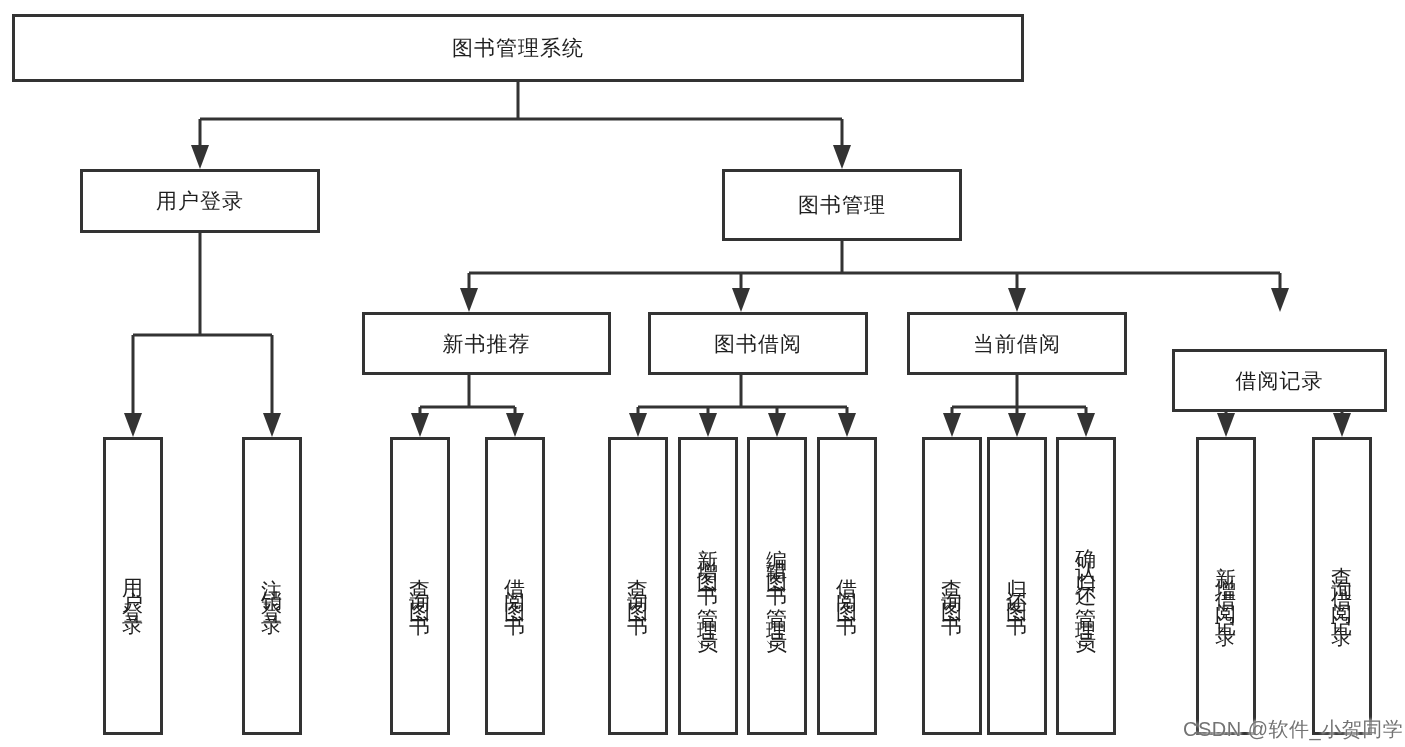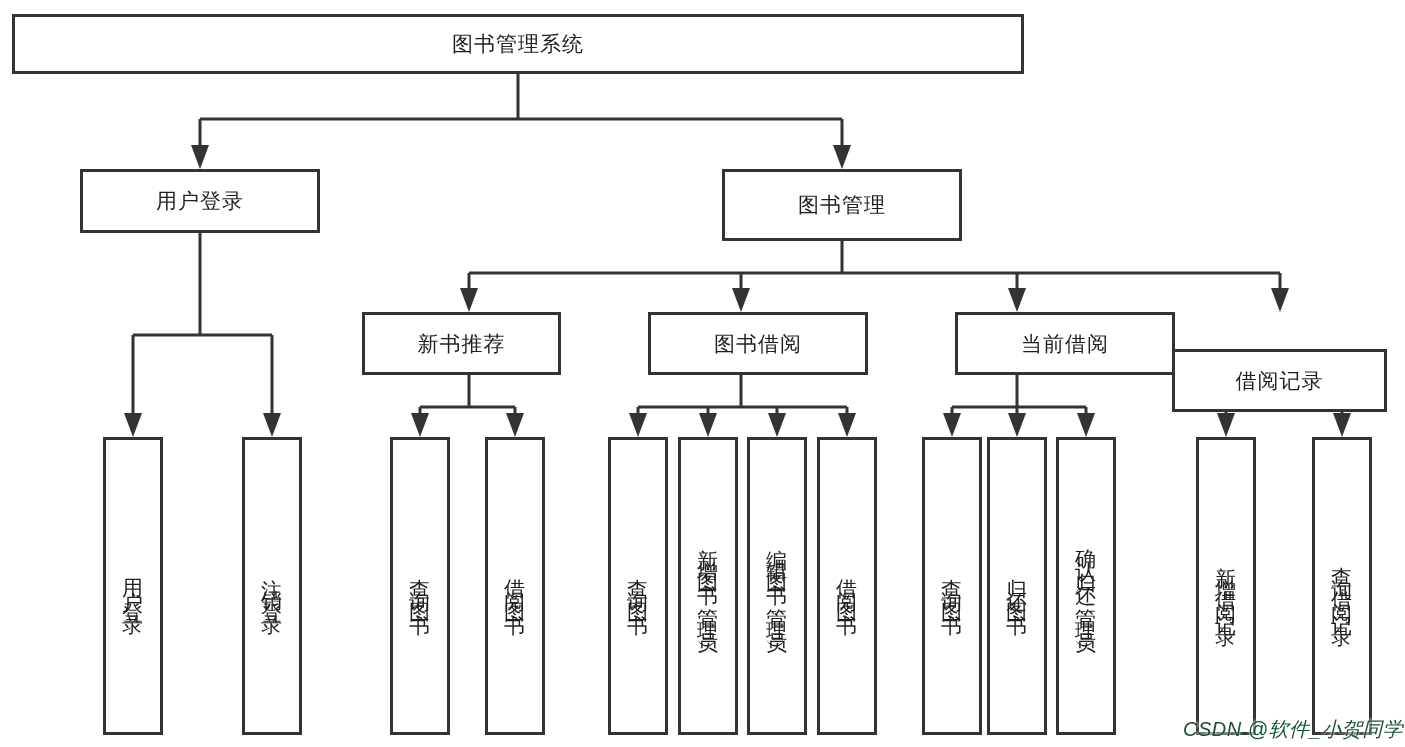--- a/index.html
+++ b/index.html
@@ -32,26 +32,25 @@
     text-orientation:mixed;
     font-size:21px;
     letter-spacing:12px;
     line-height:1;
     white-space:nowrap;
   }
   #watermark{
     position:absolute;
     left:1183px;top:716px;
     font-size:20px;
-    color:#14532d;
+    color:#737373;
     letter-spacing:0.5px;
     white-space:nowrap;
     z-index:3;
     text-shadow:0 0 3px #ffffff, 0 0 4px #ffffff;
-    font-style:italic;
   }
 </style>
 </head>
 <body>
 
 <div id="canvas">
 
   <svg id="connectors" width="1405" height="747" viewBox="0 0 1405 747">
 
     <path d="M518 70 V119 M200 119 H842 M200 119 V148 M842 119 V148
@@ -78,38 +77,38 @@
     <polygon points="699,413 717,413 708,437"></polygon>
     <polygon points="768,413 786,413 777,437"></polygon>
     <polygon points="838,413 856,413 847,437"></polygon>
     <polygon points="943,413 961,413 952,437"></polygon>
     <polygon points="1008,413 1026,413 1017,437"></polygon>
     <polygon points="1077,413 1095,413 1086,437"></polygon>
     <polygon points="1217,413 1235,413 1226,437"></polygon>
     <polygon points="1333,413 1351,413 1342,437"></polygon>
   </svg>
 
-  <div class="box" style="left:12px;top:14px;width:1012px;height:60px;">
+  <div class="box" style="left:12px;top:14px;width:1012px;height:68px;">
     <span class="hlabel">图书管理系统</span>
   </div>
 
   <div class="box" style="left:80px;top:169px;width:240px;height:64px;">
     <span class="hlabel">用户登录</span>
   </div>
   <div class="box" style="left:722px;top:169px;width:240px;height:72px;">
     <span class="hlabel">图书管理</span>
   </div>
 
-  <div class="box" style="left:362px;top:312px;width:199px;height:63px;text-align:center;">
+  <div class="box" style="left:362px;top:312px;width:249px;height:63px;text-align:center;">
     <span class="hlabel">新书推荐</span>
   </div>
   <div class="box" style="left:631px;top:312px;width:220px;height:63px;margin-left:17px;">
     <span class="hlabel">图书借阅</span>
   </div>
-  <div class="box" style="left:907px;top:312px;width:220px;height:63px;margin-left:48px;">
+  <div class="box" style="left:907px;top:312px;width:220px;height:63px;">
     <span class="hlabel">当前借阅</span>
   </div>
   <div class="box" style="left:1172px;top:312px;width:215px;height:63px;margin-top:37px;">
     <span class="hlabel">借阅记录</span>
   </div>
 
   <div class="box leaf" style="left:103px;top:437px;width:60px;height:298px;">
     <span class="vlabel">用户登录</span>
   </div>
   <div class="box leaf" style="left:242px;top:437px;width:60px;height:298px;">

